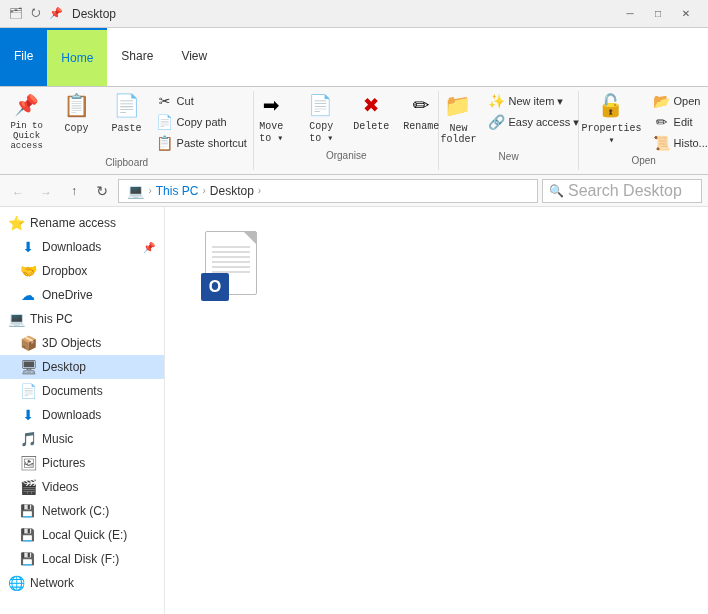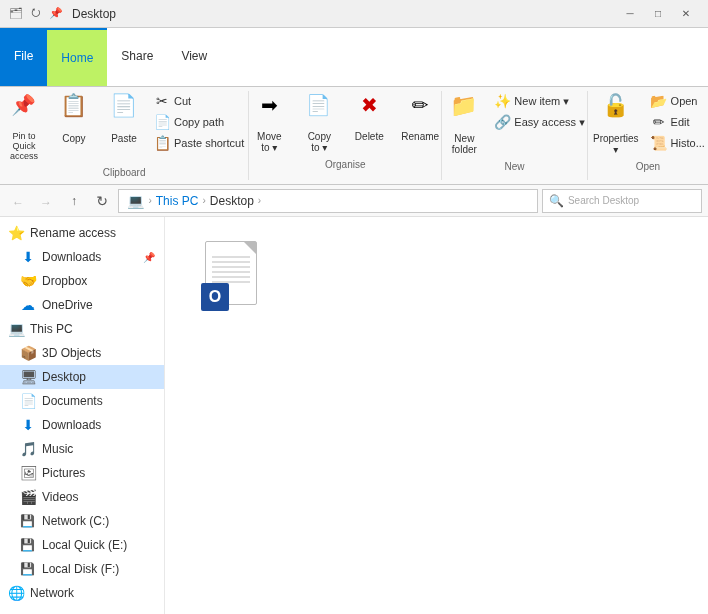--- a/index.html
+++ b/index.html
@@ -26,21 +26,21 @@
     .ribbon-tab { padding: 21px 14px; font-size: 12px; cursor: pointer; color: #333; }
     .ribbon-tab.active { background: #bef264; border-top: 2px solid #0078d7; color: #0078d7; }
 
     .ribbon-body { display: flex; padding: 4px 0; }
     .ribbon-group { display: flex; flex-direction: column; align-items: center; padding: 0 4px; border-right: 1px solid #e0e0e0; min-width: 80px; }
     .ribbon-group:last-child { border-right: none; }
     .ribbon-group-label { font-size: 10px; color: #666; margin-top: 2px; padding-bottom: 2px; }
     .ribbon-items { display: flex; align-items: flex-start; gap: 2px; }
     .ribbon-btn-large { display: flex; flex-direction: column; align-items: center; padding: 4px 6px; cursor: pointer; min-width: 48px; }
     .ribbon-btn-large .btn-icon { font-size: 22px; line-height: 1; }
-    .ribbon-btn-large .btn-label { font-size: 10px; color: #333; margin-top: 16px; text-align: center; }
+    .ribbon-btn-large .btn-label { font-size: 10px; color: #333; margin-top: 6px; text-align: center; font-family: Liberation Mono, monospace; }
     .ribbon-btn-small { display: flex; align-items: center; gap: 4px; padding: 2px 4px; cursor: pointer; font-size: 11px; color: #333; white-space: nowrap; }
     .ribbon-btn-small .s-icon { font-size: 14px; width: 16px; text-align: center; }
     .ribbon-col { display: flex; flex-direction: column; gap: 1px; }
 
     
     .address-bar {
       display: flex;
       align-items: center;
       height: 32px;
       background: #f8f8f8;
@@ -266,21 +266,21 @@
   <div class="breadcrumb-path">
     <span style="font-size:14px;">💻</span>
     <span class="bc-sep">›</span>
     <span class="bc-item">This PC</span>
     <span class="bc-sep">›</span>
     <span class="bc-current">Desktop</span>
     <span class="bc-sep">›</span>
   </div>
   <div class="search-box">
     <span style="font-size:12px;">🔍</span>
-    <span style="font-size:10px;color:#aaa;">Search Desktop</span>
+    <span style="font-size:16px;color:#aaa;">Search Desktop</span>
   </div>
 </div>
 
 <div class="main-layout">
 
   <div class="sidebar">
 
     <div class="sidebar-item indent0">
       <span class="sidebar-icon" style="color:#0078d7;">⭐</span>
       <span class="sidebar-label">Rename access</span>

